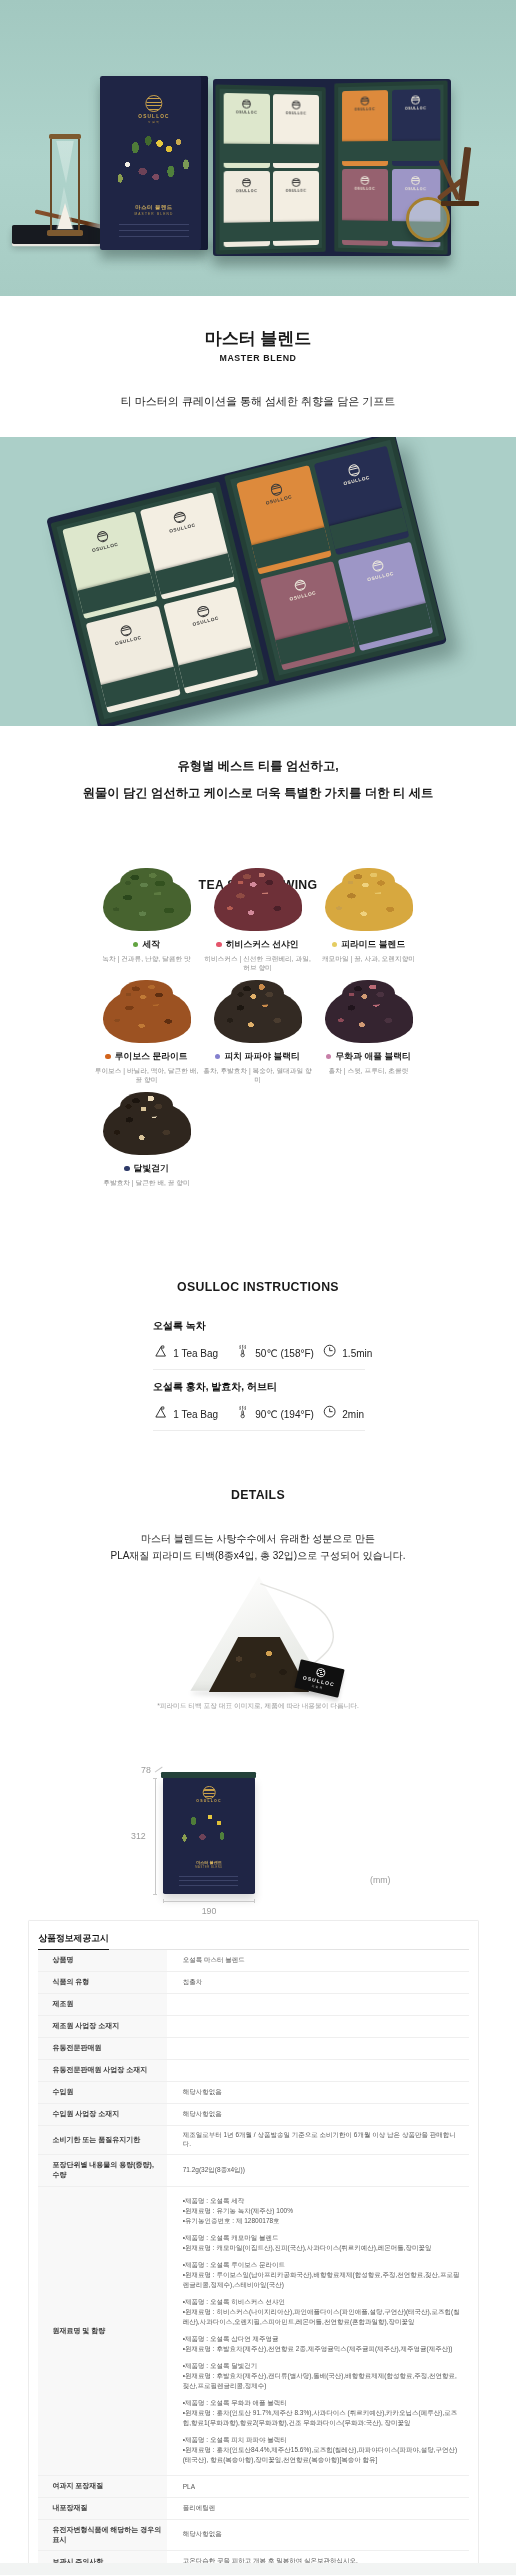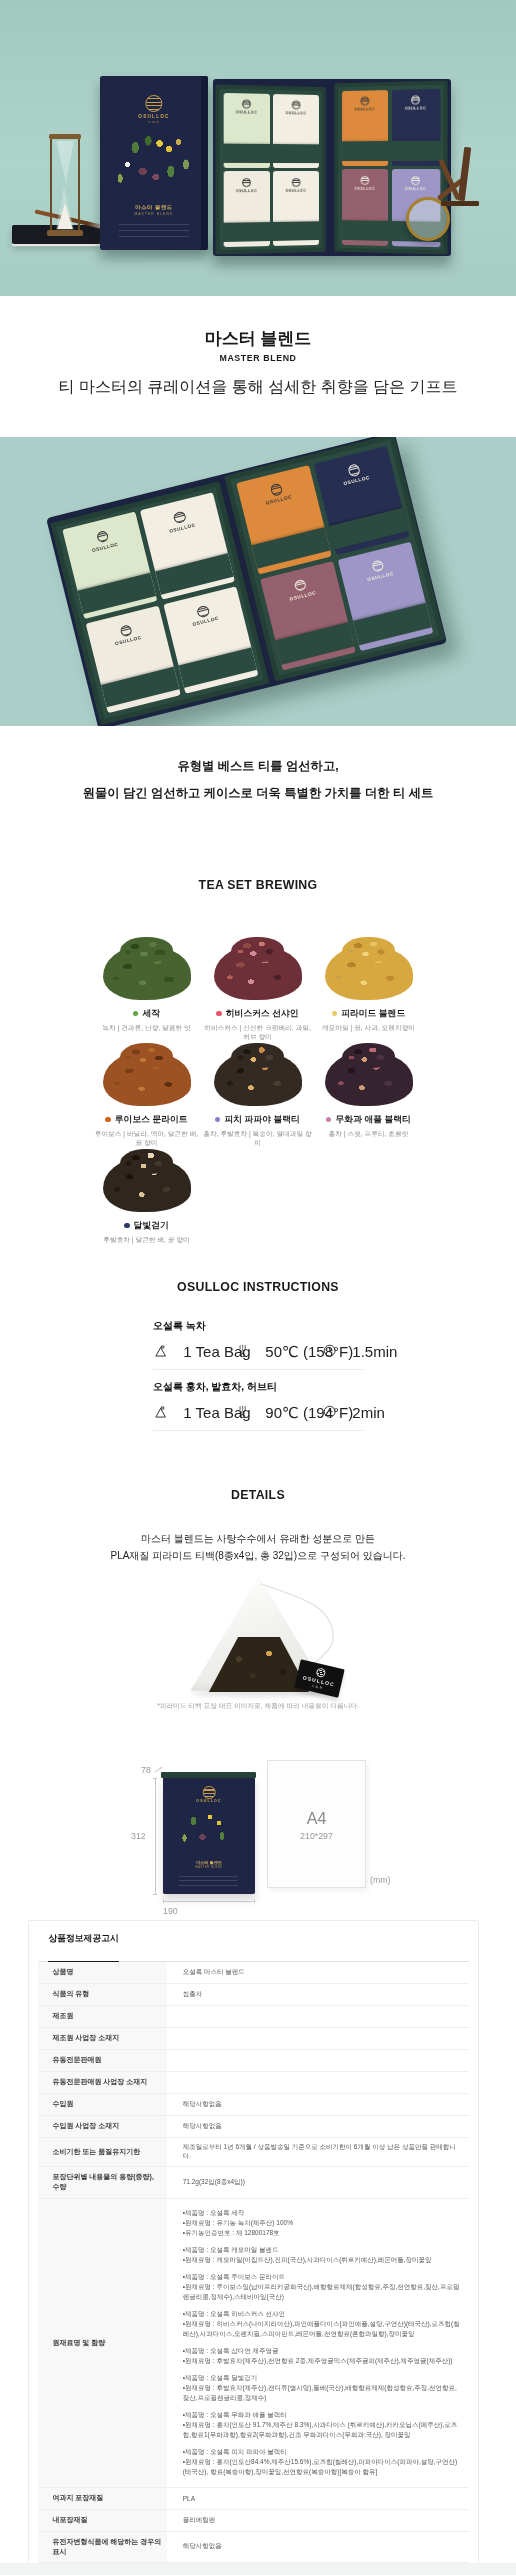--- a/index.html
+++ b/index.html
@@ -74,42 +74,42 @@
         border:3.5px solid #a5802e;background:rgba(210,230,224,.45);box-shadow:0 4.7px 5.9px rgba(0,0,0,.2)}
   .mag-handle{position:absolute;left:26px;top:-13px;width:30.5px;height:5.3px;background:#6e4526;border-radius:2.3px;transform:rotate(-38deg)}
   .stand{position:absolute;left:441px;top:147px;width:39px;height:60px}
   .stand-v{position:absolute;left:20px;top:0;width:6.5px;height:54px;background:#5c3a22;transform:rotate(7deg);border-radius:1.2px}
   .stand-d{position:absolute;left:5.9px;top:10.6px;width:5.3px;height:43px;background:#6b4426;transform:rotate(-24deg);border-radius:1.2px}
   .stand-b{position:absolute;left:0;top:54px;width:38px;height:5.3px;background:#4e3018;border-radius:1.2px}
 
   
   .h-kr{top:327px;font-size:17px;font-weight:bold}
   .h-en{top:353px;font-size:8.8px;font-weight:bold;letter-spacing:0.6px}
-  .h-sub{top:377px;font-size:16px;color:#222}
+  .h-sub{top:394px;font-size:11px;color:#222}
 
   
   .photo2{position:absolute;top:437px;left:0;width:516px;height:289px;overflow:hidden;background:#abcfc8}
   .book2{position:absolute;left:69px;top:36px;width:352px;height:215px;transform:rotate(-14deg)}
   .b2-cover{position:absolute;left:-2.3px;top:-1.2px;width:359px;height:218px;background:#1c2340;border-radius:4.7px;
         box-shadow:9.4px 15.3px 17.6px rgba(30,55,48,.35)}
   .panel2{position:absolute;background:#2b4a40;border:5.3px solid #243f36;border-radius:2.3px;box-sizing:border-box;
         display:grid;grid-template-columns:1fr 1fr;grid-template-rows:1fr 1fr;gap:4.7px;padding:4.7px}
   .panel2.pl{left:1.2px;top:4.7px;width:174px;height:208px}
   .panel2.pr{left:181px;top:1.2px;width:175px;height:212px}
   .panel2 .pk-logo{width:9.4px;height:9.4px}
   .panel2 .pk-name{font-size:4.7px;margin-top:2.3px}
 
   .intro1{top:758px;font-size:12.3px;font-weight:bold}
   .intro2{top:785px;font-size:12.3px;font-weight:bold}
 
   
   .sec-h{font-size:12.3px;font-weight:bold;letter-spacing:0.3px}
   .tea-h{top:878px}
-  .tea-grid{position:absolute;top:942px;left:91px;width:334px;display:grid;
-        grid-template-columns:repeat(3,111px);row-gap:9px}
+  .tea-grid{position:absolute;top:873px;left:91px;width:334px;display:grid;
+        grid-template-columns:repeat(3,111px);row-gap:15px}
   .tea-item{height:97px;text-align:center;position:relative}
   .pile{position:relative;width:88px;height:54px;margin:3.5px auto 0;border-radius:48% 52% 55% 45%/62% 58% 42% 48%}
   .pile::before{content:"";position:absolute;left:20%;top:-16%;width:60%;height:46%;
         border-radius:50% 50% 45% 55%/60% 55% 50% 45%;background:inherit}
   .pile-1{background-color:#47632f;background-image:radial-gradient(8.2px 4.7px at 28% 38%,#2b471c 55%,transparent 56%),radial-gradient(7px 4.1px at 62% 30%,#5c7a40 55%,transparent 56%),radial-gradient(9.4px 5.3px at 75% 62%,#33511f 55%,transparent 56%),radial-gradient(7px 4.1px at 45% 68%,#60804a 55%,transparent 56%),radial-gradient(5.9px 3.5px at 15% 60%,#3a5526 55%,transparent 56%)}
   .pile-2{background-color:#6e3038;background-image:radial-gradient(7.6px 4.7px at 30% 35%,#8f4b43 55%,transparent 56%),radial-gradient(5.9px 4.1px at 58% 28%,#c77a70 55%,transparent 56%),radial-gradient(7px 4.7px at 72% 58%,#4a1f28 55%,transparent 56%),radial-gradient(5.9px 4.1px at 42% 66%,#d2899a 55%,transparent 56%),radial-gradient(5.3px 3.5px at 18% 58%,#b65c52 55%,transparent 56%)}
   .pile-3{background-color:#d7a83f;background-image:radial-gradient(7.6px 4.7px at 30% 35%,#b5822c 55%,transparent 56%),radial-gradient(6.5px 4.1px at 60% 28%,#e7c566 55%,transparent 56%),radial-gradient(7px 4.7px at 74% 60%,#c08a2e 55%,transparent 56%),radial-gradient(5.9px 4.1px at 44% 68%,#efd27f 55%,transparent 56%),radial-gradient(5.3px 3.5px at 16% 58%,#caa04a 55%,transparent 56%)}
   .pile-4{background-color:#9c5222;background-image:radial-gradient(7.6px 4.1px at 30% 35%,#7a3c14 55%,transparent 56%),radial-gradient(6.5px 3.5px at 60% 28%,#b36a2c 55%,transparent 56%),radial-gradient(7px 4.1px at 74% 60%,#5f2e10 55%,transparent 56%),radial-gradient(5.9px 3.5px at 44% 68%,#c17a36 55%,transparent 56%),radial-gradient(5.3px 2.9px at 16% 58%,#8a4a1e 55%,transparent 56%)}
   .pile-5{background-color:#332a23;background-image:radial-gradient(7px 4.7px at 30% 35%,#1c1610 55%,transparent 56%),radial-gradient(5.3px 4.7px at 58% 28%,#c98a4a 60%,transparent 61%),radial-gradient(7px 4.7px at 72% 58%,#4a3c2f 55%,transparent 56%),radial-gradient(4.7px 4.1px at 42% 66%,#e0b06a 60%,transparent 61%),radial-gradient(5.9px 4.1px at 18% 58%,#241d16 55%,transparent 56%)}
   .pile-6{background-color:#2b211a;background-image:radial-gradient(7px 4.7px at 30% 35%,#170f0b 55%,transparent 56%),radial-gradient(5.3px 4.1px at 58% 26%,#d89a4d 60%,transparent 61%),radial-gradient(7px 4.7px at 72% 58%,#3f2f22 55%,transparent 56%),radial-gradient(4.7px 4.1px at 44% 68%,#b5742e 60%,transparent 61%),radial-gradient(5.9px 4.1px at 16% 58%,#1f1812 55%,transparent 56%)}
@@ -119,21 +119,21 @@
   .dot{width:5.3px;height:5.3px;border-radius:50%;display:inline-block}
   .d1{background:#62a441}.d2{background:#e4556b}.d3{background:#e5cd62}.d4{background:#d2641c}
   .d5{background:#8480ce}.d6{background:#f2b292}.d7{background:#c77fa8}.d8{background:#2e3a68}
   .tea-desc{margin-top:4.7px;font-size:6.7px;color:#8d8d8d}
 
   
   .brew-h{top:1280px}
   .brew-block{position:absolute;left:153px;width:212px}
   .bb-t{font-size:10px;font-weight:bold;color:#111}
   .brew-row{position:relative;height:23.5px;margin-top:8.2px}
-  .bi{position:absolute;display:flex;align-items:flex-start;gap:15px;font-size:15px;color:#222;top:2.3px}
+  .bi{position:absolute;display:flex;align-items:flex-end;gap:5px;font-size:10px;color:#222;top:2.3px}
   .bi svg{display:block}
   .bi.a{left:0}.bi.b{left:82px}.bi.c{left:169px}
   .brew-div{height:0.6px;background:#ececec;margin-top:4.7px}
   .bg1{top:1319px}.bg2{top:1380px}
 
   
   .det-h{top:1488px}
   .det1{top:1532px;font-size:10px;color:#222}
   .det2{top:1549px;font-size:10px;color:#222}
   .teabag{position:absolute;left:189px;top:1575px;width:140px;height:121px}
@@ -178,22 +178,22 @@
   .dim-line{position:absolute;background:#c9c9c9}
   .a4{position:absolute;left:267px;top:1760px;width:97px;height:126px;background:#fdfdfd;border:0.6px solid #e2e2e2;
         box-shadow:2.3px 2.9px 5.9px rgba(0,0,0,.06)}
   .a4-t{position:absolute;left:0;top:49px;width:100%;text-align:center;font-size:16px;color:#8a8a8a}
   .a4-s{position:absolute;left:0;top:70px;width:100%;text-align:center;font-size:8.8px;color:#9a9a9a}
   .mm{left:370px;top:1875px}
 
   
   .info-card{position:absolute;left:28px;top:1920px;width:451px;box-sizing:border-box;background:#fff;
         border:0.6px solid #ececec;border-radius:1.2px;padding:10.6px 9.4px 5.9px}
-  .info-title{display:inline-block;font-size:8.8px;font-weight:bold;color:#111;padding-bottom:16px;
-        border-bottom:1.2px solid #1a1a1a;margin-left:10px}
+  .info-title{display:inline-block;font-size:8.8px;font-weight:bold;color:#111;padding-bottom:4px;
+        border-bottom:1.2px solid #1a1a1a;margin-left:0}
   .info-hr{height:0.6px;background:#e3e3e3;margin-top:-0.6px}
   .trow{display:flex;border-bottom:0.6px solid #efefef;min-height:21px}
   .tlabel{width:129px;flex:0 0 129px;background:#f8f8f8;padding:5.3px 4.7px 5.3px 14px;box-sizing:border-box;
         font-size:7px;font-weight:bold;color:#3a3a3a;display:flex;align-items:center}
   .tvalue{flex:1;padding:5.3px 8.2px 5.3px 15.3px;font-size:6.5px;color:#555;display:flex;align-items:center}
   .tvalue.block{display:block;padding-top:9.4px;padding-bottom:9.4px}
   .list-line{line-height:10px}
   .list-gap{height:7px}
   .footer-band{position:absolute;left:0;top:2563px;width:516px;height:13px;background:#f2f4f3}
 </style>
@@ -483,25 +483,21 @@
     <div class="mini-bot"></div>
     <div class="mini-t1">마스터 블렌드</div>
     <div class="mini-t2">MASTER BLEND</div>
     <div class="mini-l" style="top:99px"></div>
     <div class="mini-l" style="top:103px"></div>
     <div class="mini-l" style="top:108px"></div>
   </div>
   <div class="dim-line" style="left:163px;top:1901px;width:92px;height:0.6px"></div>
   <div class="dim-line" style="left:163px;top:1899px;width:0.6px;height:4.1px"></div>
   <div class="dim-line" style="left:254px;top:1899px;width:0.6px;height:4.1px"></div>
-  <div class="abs dim" style="left:163px;top:1906px;width:92px;text-align:left">190</div>
-  <div class="a4">
-    <div class="a4-t">A4</div>
-    <div class="a4-s">210*297</div>
-  </div>
+  <div class="abs dim" style="left:163px;top:1906px;width:92px;text-align:center">190</div>
   <div class="abs dim mm">(mm)</div>
 
   <div class="info-card">
     <div class="info-title">상품정보제공고시</div>
     <div class="info-hr"></div>
 
     <div class="trow">
         <div class="tlabel">상품명</div>
         <div class="tvalue">오설록 마스터 블렌드</div>
       </div>

